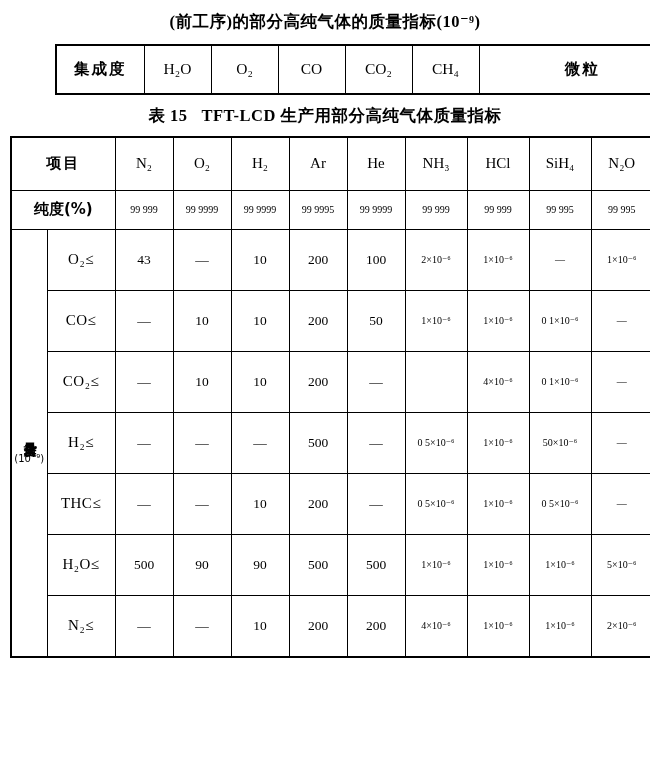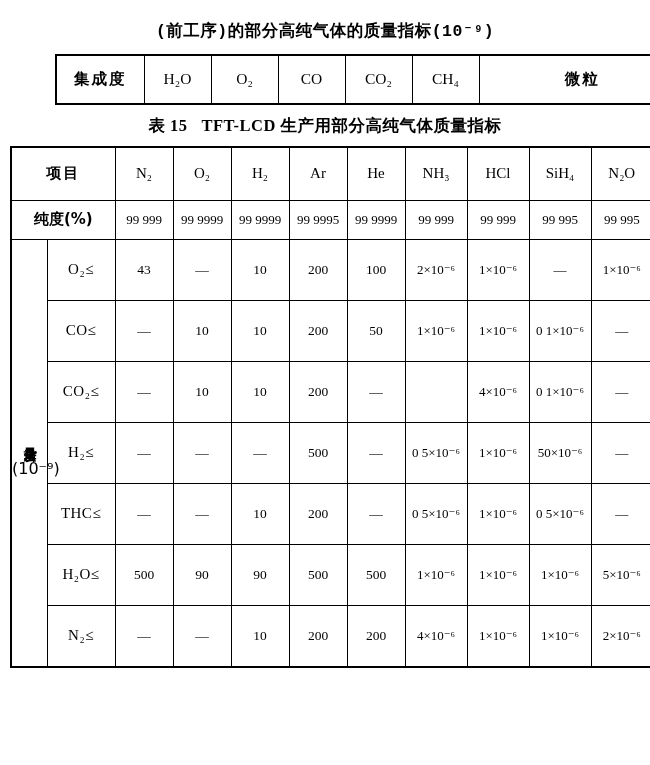--- a/index.html
+++ b/index.html
@@ -26,21 +26,21 @@
     text-align: center;
     font-weight: bold;
     font-size: 16.5px;
     letter-spacing: 0.5px;
     line-height: 1.5;
   }
   .title .t-num {
     margin-right: 14px;
   }
   #table14-title-line1 { margin-top: 8px; }
-  #table14-title-line2 { margin-top: 20px; font-family: Liberation Mono, monospace; }
+  #table14-title-line2 { margin-top: 10px; }
   #table15-title { margin-top: 9px; margin-bottom: 7px; }
 
   
   table {
     border-collapse: collapse;
     table-layout: fixed;
     background: #fff;
   }
   td, th {
     border: 1px solid #000;
@@ -88,31 +88,31 @@
   #table15 .c-gasw  { width: 62px; }
 
   .vlabel {
     font-family: "DejaVu Sans", "Liberation Sans", sans-serif;
     font-weight: bold;
     font-size: 13px;
     line-height: 1.75;
     letter-spacing: 0;
   }
   .vlabel .unit {
-    font-size: 16px;
+    font-size: 10px;
     font-weight: normal;
     display: block;
     margin-top: 10px;
   }
   .item-cell {
     font-size: 15px;
     letter-spacing: 0.5px;
   }
   .nowrapcell { white-space: nowrap; font-size: 12.5px; }
-  .tiny { font-size: 13px; white-space: nowrap; }
+  .tiny { font-size: 10px; white-space: nowrap; }
 </style>
 </head>
 <body>
 
 <div class="page">
 
   <div class="title" id="table14-title-line2">(前工序)的部分高纯气体的质量指标(10⁻⁹)</div>
 
   <div class="t14-wrap">
     <table id="table14">

